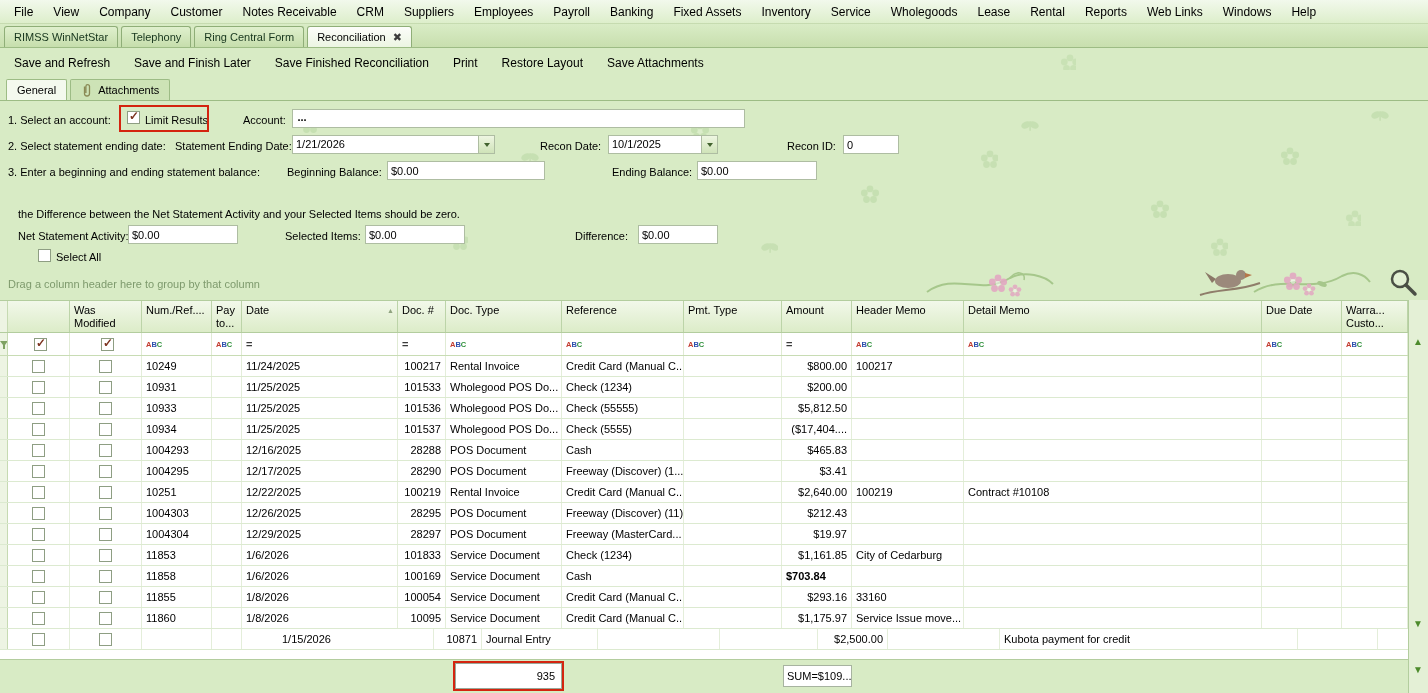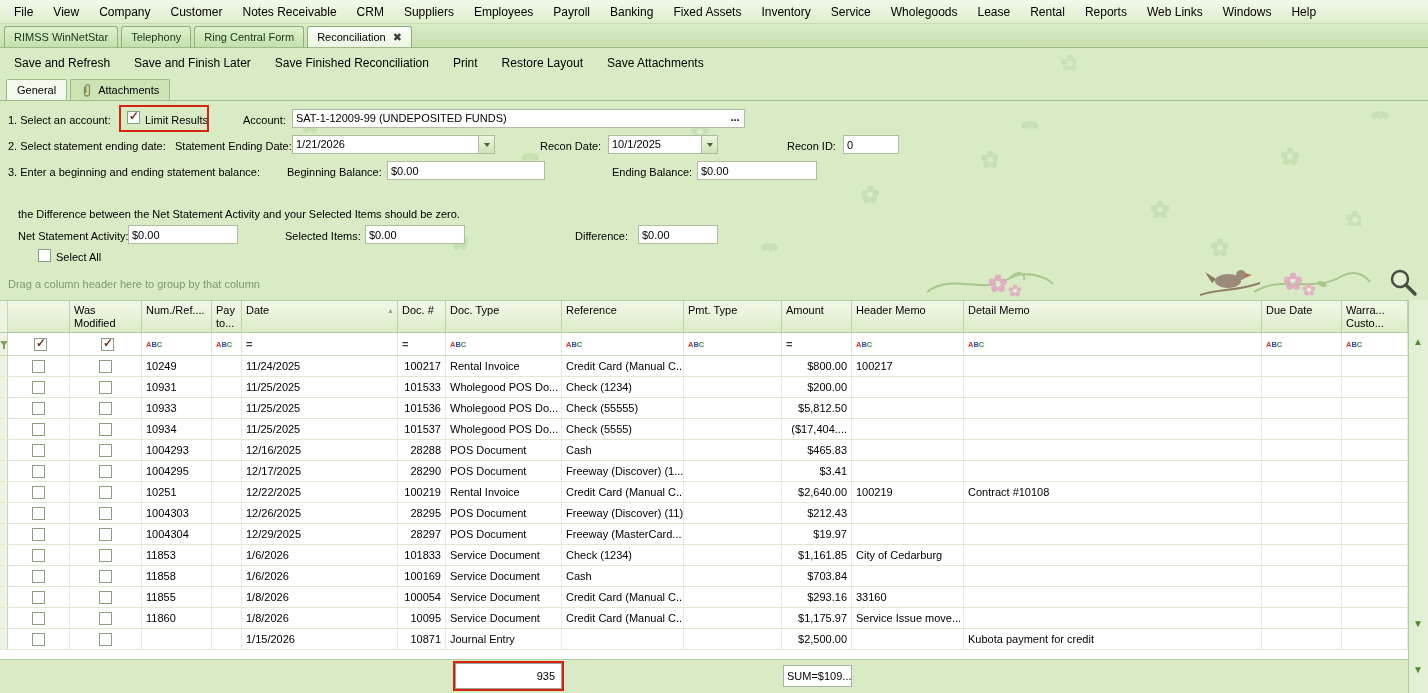--- a/index.html
+++ b/index.html
@@ -230,21 +230,20 @@
   </div>
 </div>
 
 <div class="form-panel">
   <span class="flabel" style="left:8px;top:12px">1. Select an account:</span>
   <div class="annotation" style="left:119px;top:4px;width:90px;height:27px"></div>
   <div class="cb checked" style="position:absolute;left:127px;top:10px"></div>
   <span class="flabel" style="left:145px;top:12px">Limit Results</span>
   <span class="flabel" style="left:243px;top:12px">Account:</span>
   <div class="combo" style="left:292px;top:8px;width:453px">
-    <span class="val">SAT-1-12009-99 (UNDEPOSITED FUNDS)</span>
     <span class="btn plain">...</span>
   </div>
 
   <span class="flabel" style="left:8px;top:38px">2. Select statement ending date:</span>
   <span class="flabel" style="left:175px;top:38px">Statement Ending Date:</span>
   <div class="combo" style="left:292px;top:34px;width:203px">
     <span class="val">1/21/2026</span>
     <span class="btn">
         <i class="arrow-down"></i>
       </span>
@@ -641,21 +640,21 @@
         <div class="gcell cbcell" style="width: 72px;">
           <div class="cb"></div>
         </div>
         <div class="gcell" style="width: 70px;">11858</div>
         <div class="gcell" style="width: 30px;"></div>
         <div class="gcell" style="width: 156px;">1/6/2026</div>
         <div class="gcell" style="width: 48px; text-align: right;">100169</div>
         <div class="gcell" style="width: 116px;">Service Document</div>
         <div class="gcell" style="width: 122px;">Cash</div>
         <div class="gcell" style="width: 98px;"></div>
-        <div class="gcell" style="width: 70px; text-align: right;">$703.84</div>
+        <div class="gcell" style="width: 70px;  font-weight: bold;">$703.84</div>
         <div class="gcell" style="width: 112px;"></div>
         <div class="gcell" style="width: 298px;"></div>
         <div class="gcell" style="width: 80px;"></div>
         <div class="gcell" style="width: 66px;"></div>
       </div>
       <div class="grow">
         <div class="gcell icell" style="width: 8px;"></div>
         <div class="gcell cbcell" style="width: 62px;">
           <div class="cb"></div>
         </div>
@@ -699,21 +698,21 @@
       <div class="grow">
         <div class="gcell icell" style="width: 8px;"></div>
         <div class="gcell cbcell" style="width: 62px;">
           <div class="cb"></div>
         </div>
         <div class="gcell cbcell" style="width: 72px;">
           <div class="cb"></div>
         </div>
         <div class="gcell" style="width: 70px;"></div>
         <div class="gcell" style="width: 30px;"></div>
-        <div class="gcell" style="width: 156px;">1/15/2026</div>
+        <div class="gcell" style="width: 156px; margin-left: 36px;">1/15/2026</div>
         <div class="gcell" style="width: 48px; text-align: right;">10871</div>
         <div class="gcell" style="width: 116px;">Journal Entry</div>
         <div class="gcell" style="width: 122px;"></div>
         <div class="gcell" style="width: 98px;"></div>
         <div class="gcell" style="width: 70px; text-align: right;">$2,500.00</div>
         <div class="gcell" style="width: 112px;"></div>
         <div class="gcell" style="width: 298px;">Kubota payment for credit</div>
         <div class="gcell" style="width: 80px;"></div>
         <div class="gcell" style="width: 66px;"></div>
       </div>

